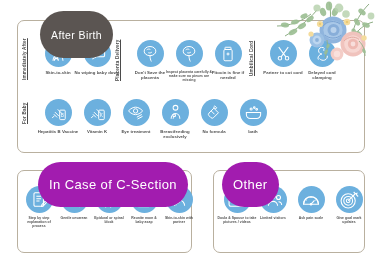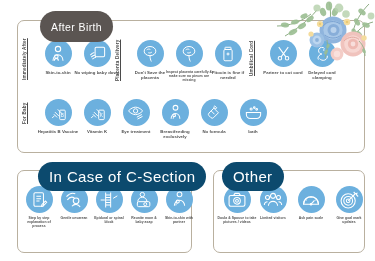--- a/index.html
+++ b/index.html
@@ -21,26 +21,26 @@
     box-sizing:border-box;
   }
   .panel-title{
     position:absolute;
     background:#5b5552;
     color:#ffffff;
     border-radius:40px;
     font-size:10.5px;
     letter-spacing:.4px;
     display:flex;align-items:center;justify-content:center;
-    padding:6px 11px;
+    padding:14px 11px;
     height:19px;
     z-index:6;
     white-space:nowrap;
   }
-  .panel-title.blue{background:#0c4a6e;font-size:15px;height:17px;}
+  .panel-title.blue{background:#a21caf;font-size:13px;height:17px;}
 
   
   #after-birth-panel{left:17px;top:20px;width:348px;height:133px;}
 
   .rowlabel{
     position:absolute;
     writing-mode:vertical-rl;
     transform:rotate(180deg);
     font-size:4.6px;
     font-weight:bold;

